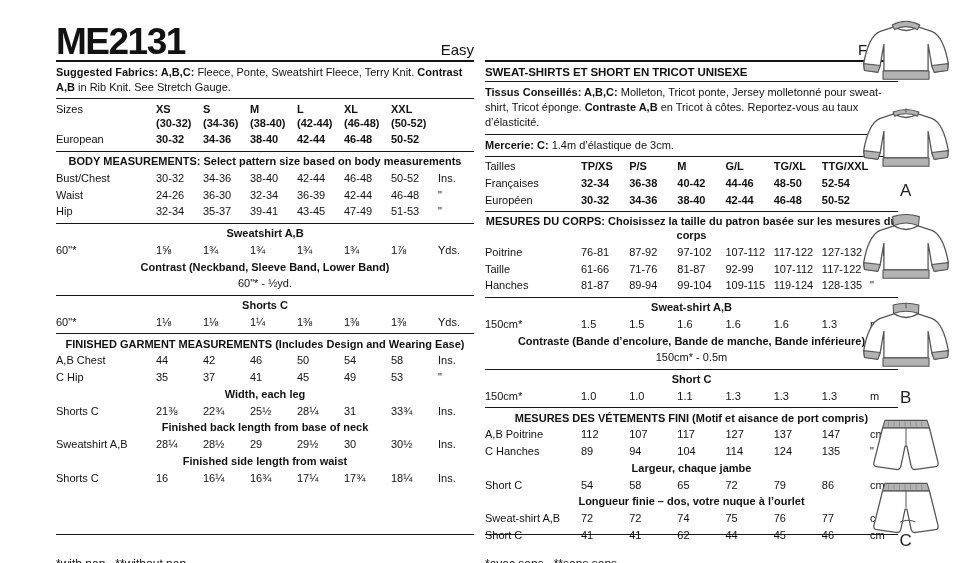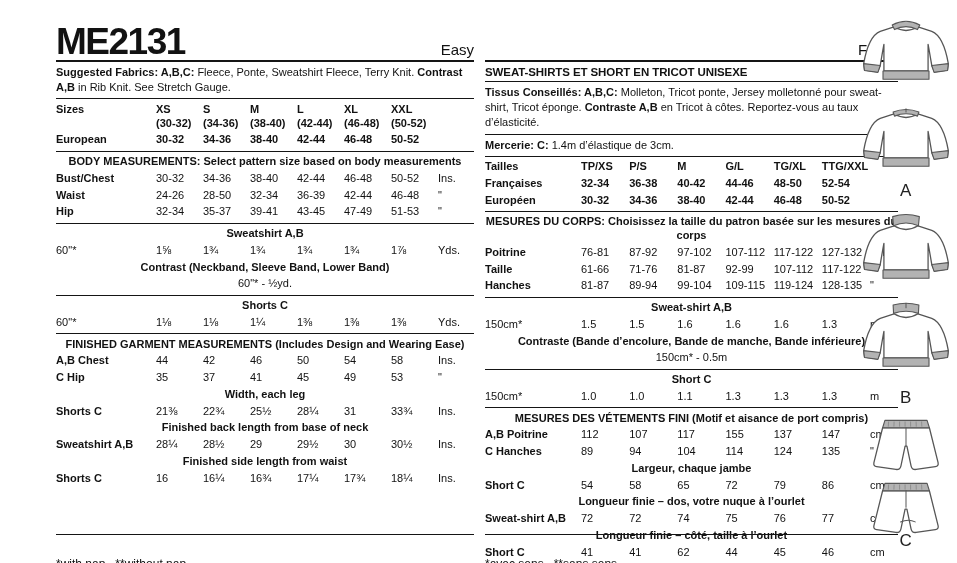--- a/index.html
+++ b/index.html
@@ -17,21 +17,21 @@
   .pattern-number{font-size:37px;font-weight:bold;letter-spacing:-1.5px;line-height:.88;}
   .difficulty{margin-left:auto;font-size:15px;line-height:1;padding-bottom:2px;text-align:center;}
 
   .sec-title{font-weight:bold;font-size:11.5px;letter-spacing:-.1px;padding:4px 0 3px;border-bottom:1.6px solid #151515;}
   .para{font-size:11px;line-height:1.38;padding:3px 0 3px;border-bottom:1.6px solid #151515;}
   .b{font-weight:bold;}
 
   .tbl{font-size:11px;line-height:1.25;padding-top:2px;}
   .trow{display:grid;grid-template-columns:100px repeat(6,1fr) 36px;padding:1.5px 0;align-items:start;}
   #col-fr .trow{grid-template-columns:96px repeat(6,1fr) 28px;}
-  .lab{font-weight:bold;white-space:pre-line;}
+  .lab{font-weight:normal;white-space:pre-line;}
   .lab.reg{font-weight:normal;}
   .val{white-space:pre-line;}
   .val.b{font-weight:bold;}
   .unit{white-space:pre;}
   .full{font-weight:bold;padding:1.5px 0;text-align:center;}
   .full.reg{font-weight:normal;}
   .rule{border-top:1.6px solid #151515;margin:2px 0 2px;}
 
   .footnote{position:absolute;left:0;right:0;top:512px;border-top:1.6px solid #151515;padding-top:22px;font-size:12px;white-space:pre;}
 
@@ -132,21 +132,21 @@
         <span class="val">34-36</span>
         <span class="val">38-40</span>
         <span class="val">42-44</span>
         <span class="val">46-48</span>
         <span class="val">50-52</span>
         <span class="unit">Ins.</span>
       </div>
       <div class="trow">
         <span class="lab">Waist</span>
         <span class="val">24-26</span>
-        <span class="val">28-50</span>
+        <span class="val">36-30</span>
         <span class="val">32-34</span>
         <span class="val">36-39</span>
         <span class="val">42-44</span>
         <span class="val">46-48</span>
         <span class="unit">"</span>
       </div>
       <div class="trow">
         <span class="lab">Hip</span>
         <span class="val">32-34</span>
         <span class="val">35-37</span>
@@ -337,21 +337,21 @@
         <span class="val">1.3</span>
         <span class="unit">m</span>
       </div>
       <div class="rule"></div>
       <div class="full">MESURES DES VÉTEMENTS FINI (Motif et aisance de port compris)</div>
       <div class="trow">
         <span class="lab">A,B Poitrine</span>
         <span class="val">112</span>
         <span class="val">107</span>
         <span class="val">117</span>
-        <span class="val">155</span>
+        <span class="val">127</span>
         <span class="val">137</span>
         <span class="val">147</span>
         <span class="unit">cm</span>
       </div>
       <div class="trow">
         <span class="lab">C Hanches</span>
         <span class="val">89</span>
         <span class="val">94</span>
         <span class="val">104</span>
         <span class="val">114</span>
@@ -374,21 +374,20 @@
       <div class="trow">
         <span class="lab">Sweat-shirt A,B</span>
         <span class="val">72</span>
         <span class="val">72</span>
         <span class="val">74</span>
         <span class="val">75</span>
         <span class="val">76</span>
         <span class="val">77</span>
         <span class="unit">cm</span>
       </div>
-      <div class="full">Longueur finie – côté, taille à l’ourlet</div>
       <div class="trow">
         <span class="lab">Short C</span>
         <span class="val">41</span>
         <span class="val">41</span>
         <span class="val">62</span>
         <span class="val">44</span>
         <span class="val">45</span>
         <span class="val">46</span>
         <span class="unit">cm</span>
       </div>

